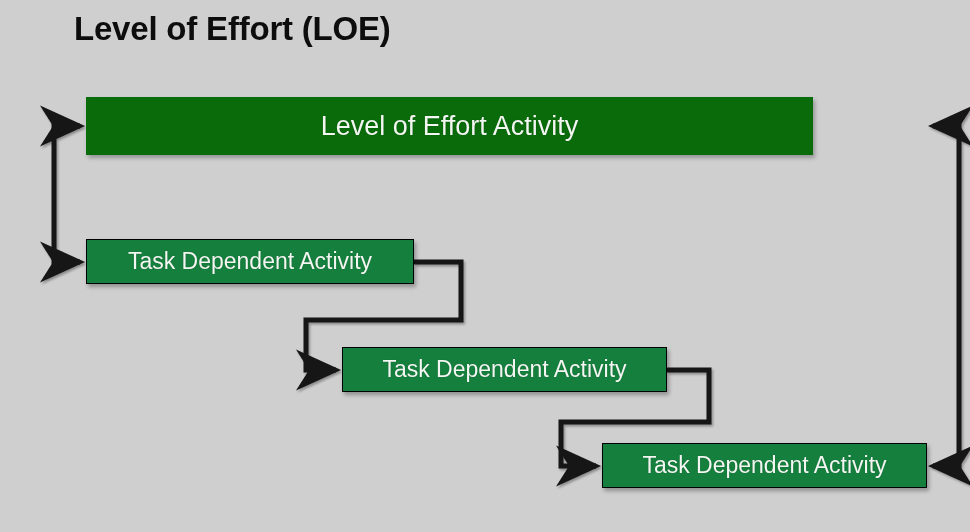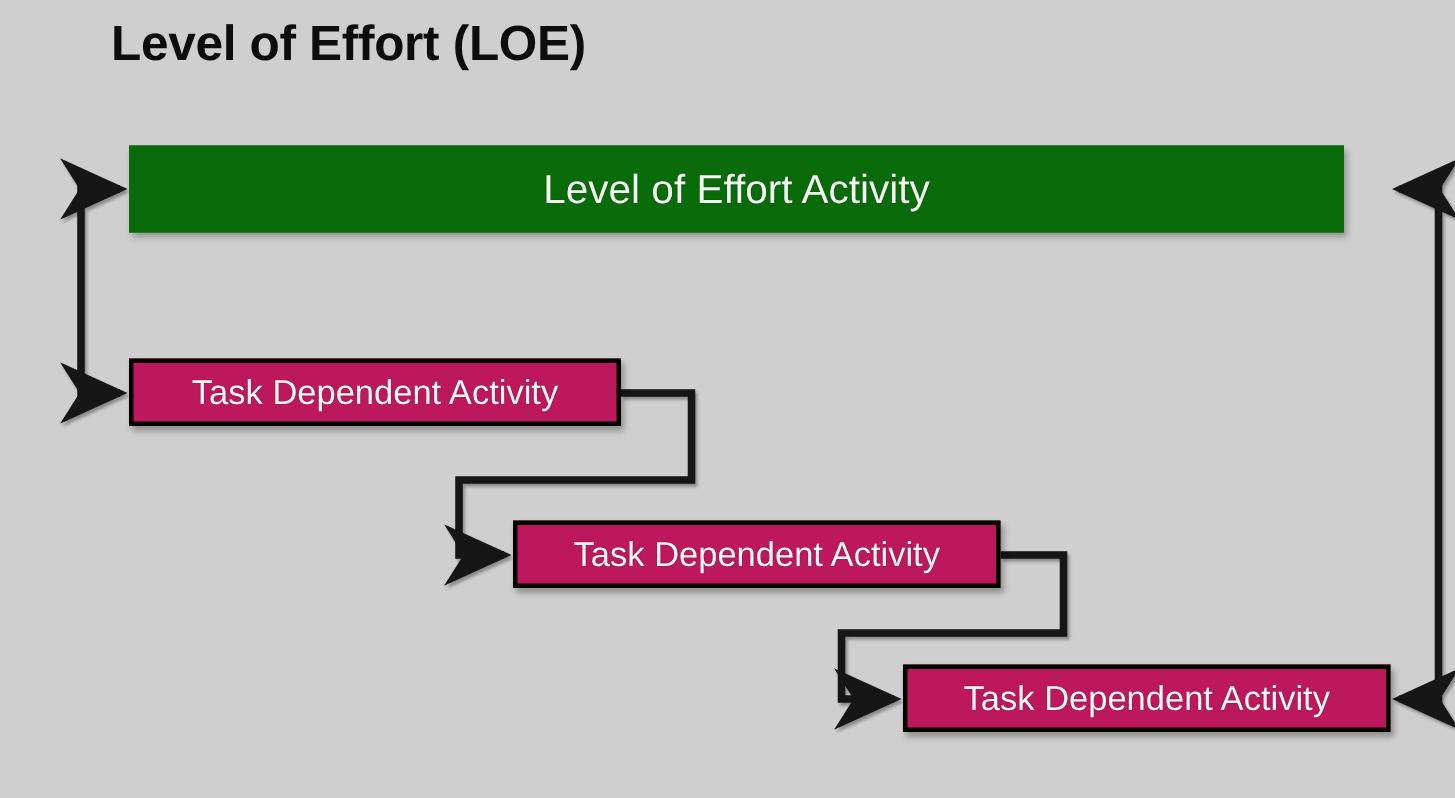--- a/index.html
+++ b/index.html
@@ -48,22 +48,22 @@
     white-space: nowrap;
     overflow: hidden;
   }
   .node-loe {
     background: #0a6b0a;
     border: 1px solid #0a6b0a;
     font-size: 27px;
     box-shadow: 2px 3px 4px rgba(0,0,0,0.28);
   }
   .node-task {
-    background: #be185d;
-    border: 3px solid #000000;
+    background: #15803d;
+    border: 1px solid #000000;
     font-size: 23px;
     box-shadow: 2px 3px 4px rgba(0,0,0,0.3);
   }
 </style>
 </head>
 <body>
 
 <div id="stage">
 
   <div id="diagram-title">Level of Effort (LOE)</div>
@@ -92,21 +92,21 @@
       <path d="M 915,466 L 899,466" marker-end="url(#arrow-left)"></path>
 
       <path d="M 380,262 L 427,262 L 427,320 L 272,320 L 272,370 L 300,370"></path>
       <path d="M 286,370 L 302,370" marker-end="url(#arrow-right)"></path>
 
       <path d="M 633,370 L 675,370 L 675,422 L 527,422 L 527,466 L 560,466"></path>
       <path d="M 546,466 L 562,466" marker-end="url(#arrow-right)"></path>
     </g>
   </svg>
 
-  <div class="node node-loe" style="left:52px; top:97px; width:810px; height:58px;">
+  <div class="node node-loe" style="left:52px; top:97px; width:727px; height:58px;">
     <span>Level of Effort Activity</span>
   </div>
 
   <div class="node node-task" style="left:52px; top:239px; width:328px; height:45px;">
     <span>Task Dependent Activity</span>
   </div>
 
   <div class="node node-task" style="left:308px; top:347px; width:325px; height:45px;">
     <span>Task Dependent Activity</span>
   </div>

